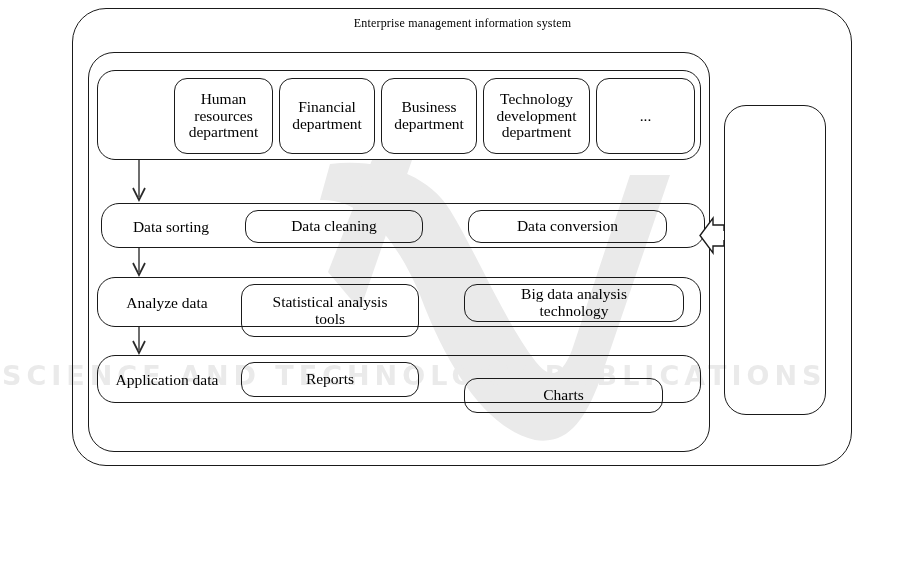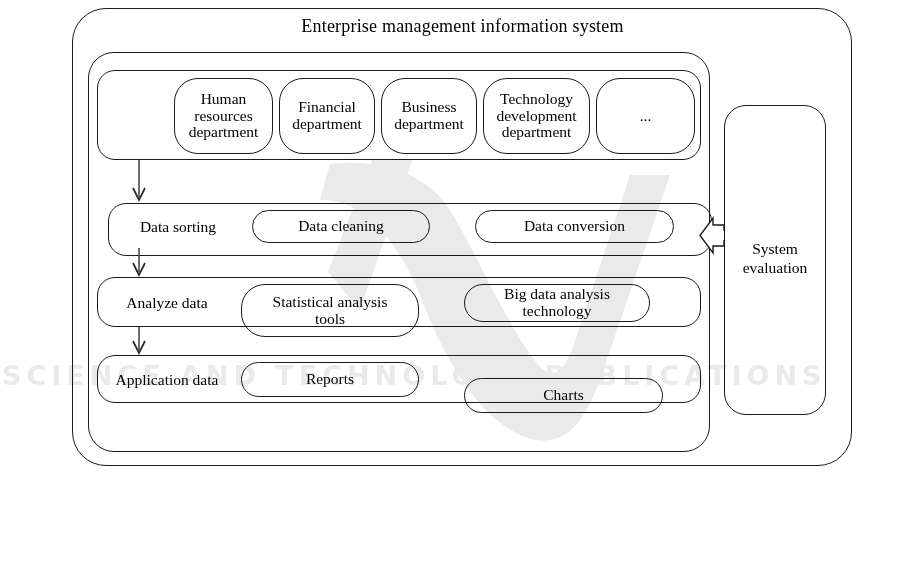--- a/index.html
+++ b/index.html
@@ -68,21 +68,21 @@
   }
   .box {
     position: absolute;
     border: 1.3px solid #1a1a1a;
     background: transparent;
     box-sizing: border-box;
   }
   .r-outer   { border-radius: 34px; }
   .r-mid     { border-radius: 26px; }
   .r-row     { border-radius: 18px; }
-  .r-cell    { border-radius: 24px; }
+  .r-cell    { border-radius: 13px; }
   .r-side    { border-radius: 22px; }
 
   .celltext {
     position: absolute;
     inset: 0;
     display: flex;
     align-items: center;
     justify-content: center;
     text-align: center;
     font-size: 15.5px;
@@ -99,21 +99,21 @@
     text-align: center;
     font-size: 15.5px;
     line-height: 1.1;
   }
   #title {
     position: absolute;
     left: 90px;
     top: 16px;
     width: 745px;
     text-align: center;
-    font-size: 18px;
+    font-size: 12px;
     letter-spacing: 0.2px;
   }
   #side-label {
     position: absolute;
     left: 727px;
     top: 240px;
     width: 96px;
     text-align: center;
     font-size: 15.5px;
     line-height: 1.2;
@@ -172,61 +172,59 @@
         <div class="celltext">Technology
 development
 department</div>
       </div>
 
       <div class="box r-cell" style="left:498px; top:7px; width:99px; height:76px;">
         <div class="celltext">...</div>
       </div>
     </div>
 
-    <div class="box r-row" style="left:108px; top:203px; width:604px; height:53px;">
+    <div class="box r-row" style="left:101px; top:203px; width:604px; height:45px;">
       <div class="rowlabel" style="left:6px; top:0px; width:126px; height:45px;">Data sorting</div>
 
       <div class="box r-cell" style="left:366px; top:6px; width:199px; height:33px;">
         <div class="celltext">Data conversion</div>
       </div>
 
       <div class="box r-cell" style="left:143px; top:6px; width:178px; height:33px;">
         <div class="celltext">Data cleaning</div>
       </div>
     </div>
 
     <div class="box r-row" style="left:97px; top:277px; width:604px; height:50px;">
       <div class="rowlabel" style="left:6px; top:0px; width:126px; height:50px;">Analyze data</div>
 
       <div class="box r-cell" style="left:143px; top:6px; width:178px; height:53px;">
         <div class="celltext">Statistical analysis
 tools</div>
       </div>
 
-      <div class="box r-cell" style="left:366px; top:6px; width:186px; height:38px;">
+      <div class="box r-cell" style="left:366px; top:6px; width:220px; height:38px;">
         <div class="celltext">Big data analysis
 technology</div>
       </div>
     </div>
 
     <div class="box r-row" style="left:97px; top:355px; width:604px; height:48px;padding-left:28px;">
       <div class="rowlabel" style="left:1px; top:0px; width:136px; height:48px;">Application data</div>
 
       <div class="box r-cell" style="left:143px; top:6px; width:178px; height:35px;">
         <div class="celltext">Reports</div>
       </div>
 
       <div class="box r-cell" style="left:366px; top:6px; width:199px; height:35px;margin-top:16px;">
         <div class="celltext">Charts</div>
       </div>
     </div>
 
     <div class="box r-side" style="left:724px; top:105px; width:102px; height:310px;"></div>
-    <div id="side-label">System
-evaluation</div>
 
   </div>
 
   <div class="arrowlayer">
     <svg width="901" height="576" viewBox="0 0 901 576" aria-hidden="true">
 
       <g>
         <line x1="139" y1="160" x2="139" y2="197" stroke="#4a4a4a" stroke-width="1.6"></line>
         <path d="M 133 188 L 139 200 L 145 188" fill="none" stroke="#2a2a2a" stroke-width="1.7"></path>
       </g>

